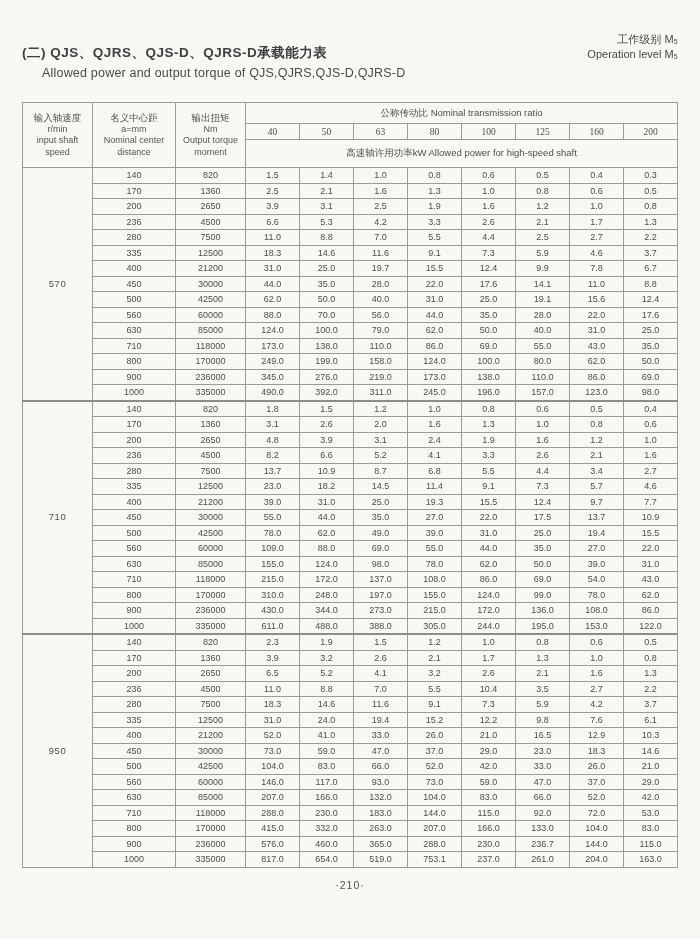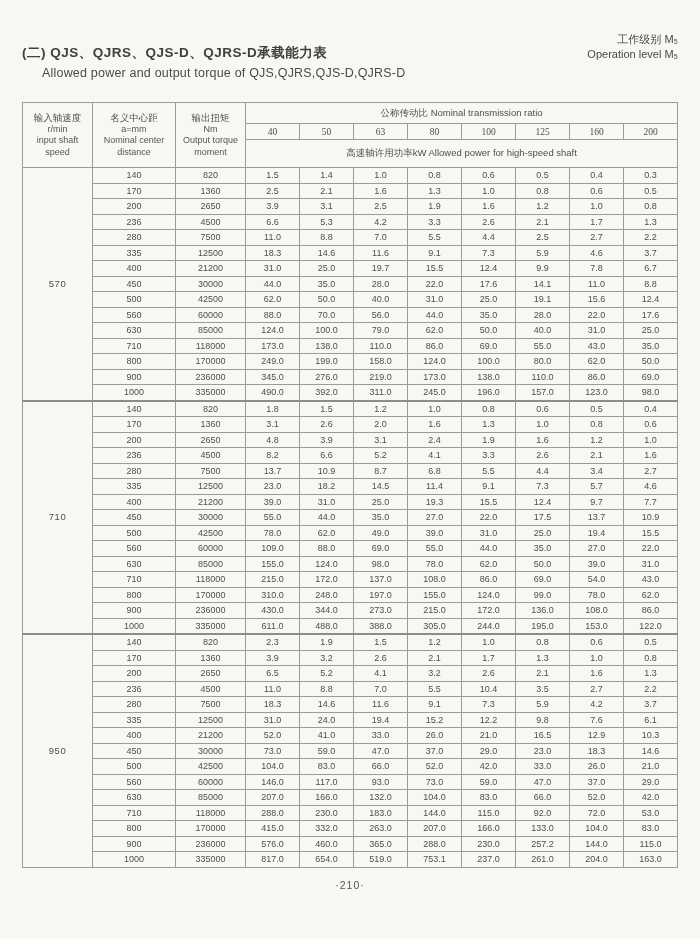--- a/index.html
+++ b/index.html
@@ -627,21 +627,21 @@
           <td>83.0</td>
         </tr>
         <tr>
           <td>900</td>
           <td>236000</td>
           <td>576.0</td>
           <td>460.0</td>
           <td>365.0</td>
           <td>288.0</td>
           <td>230.0</td>
-          <td>257.2</td>
+          <td>236.7</td>
           <td>144.0</td>
           <td>115.0</td>
         </tr>
         <tr>
           <td>1000</td>
           <td>335000</td>
           <td>817.0</td>
           <td>654.0</td>
           <td>519.0</td>
           <td>753.1</td>

